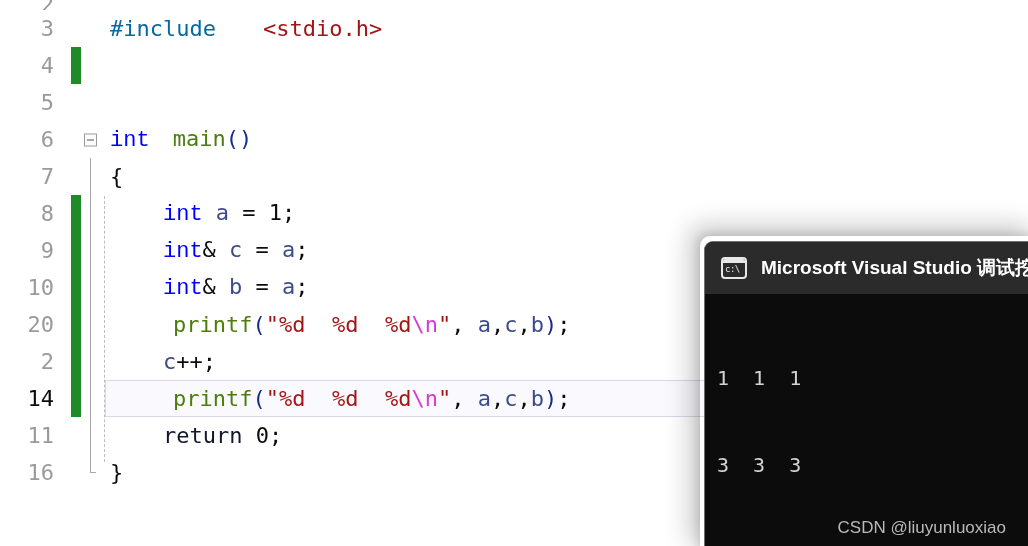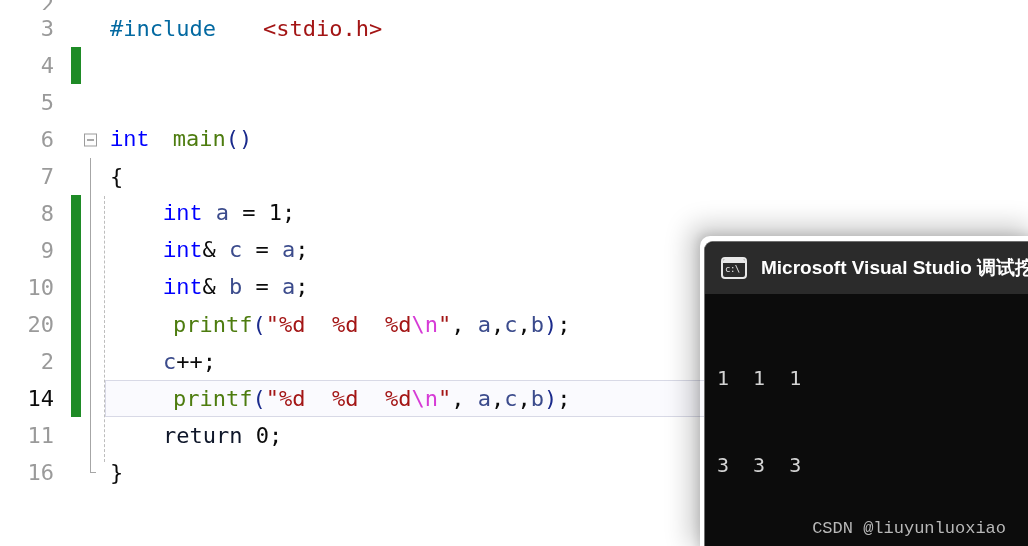--- a/index.html
+++ b/index.html
@@ -219,21 +219,21 @@
   }
 
   .console-blank { height: 29px; }
 
   .watermark {
     position: absolute;
     right: 22px;
     bottom: 8px;
     color: #b9b9b9;
     font-size: 17px;
-    font-family: Liberation Mono, monospace;
+    font-family: Liberation Sans, sans-serif;
     white-space: nowrap;
     z-index: 7;
     margin-left: 28px;
   }
 </style>
 </head>
 <body>
 
 <div id="app">
 

